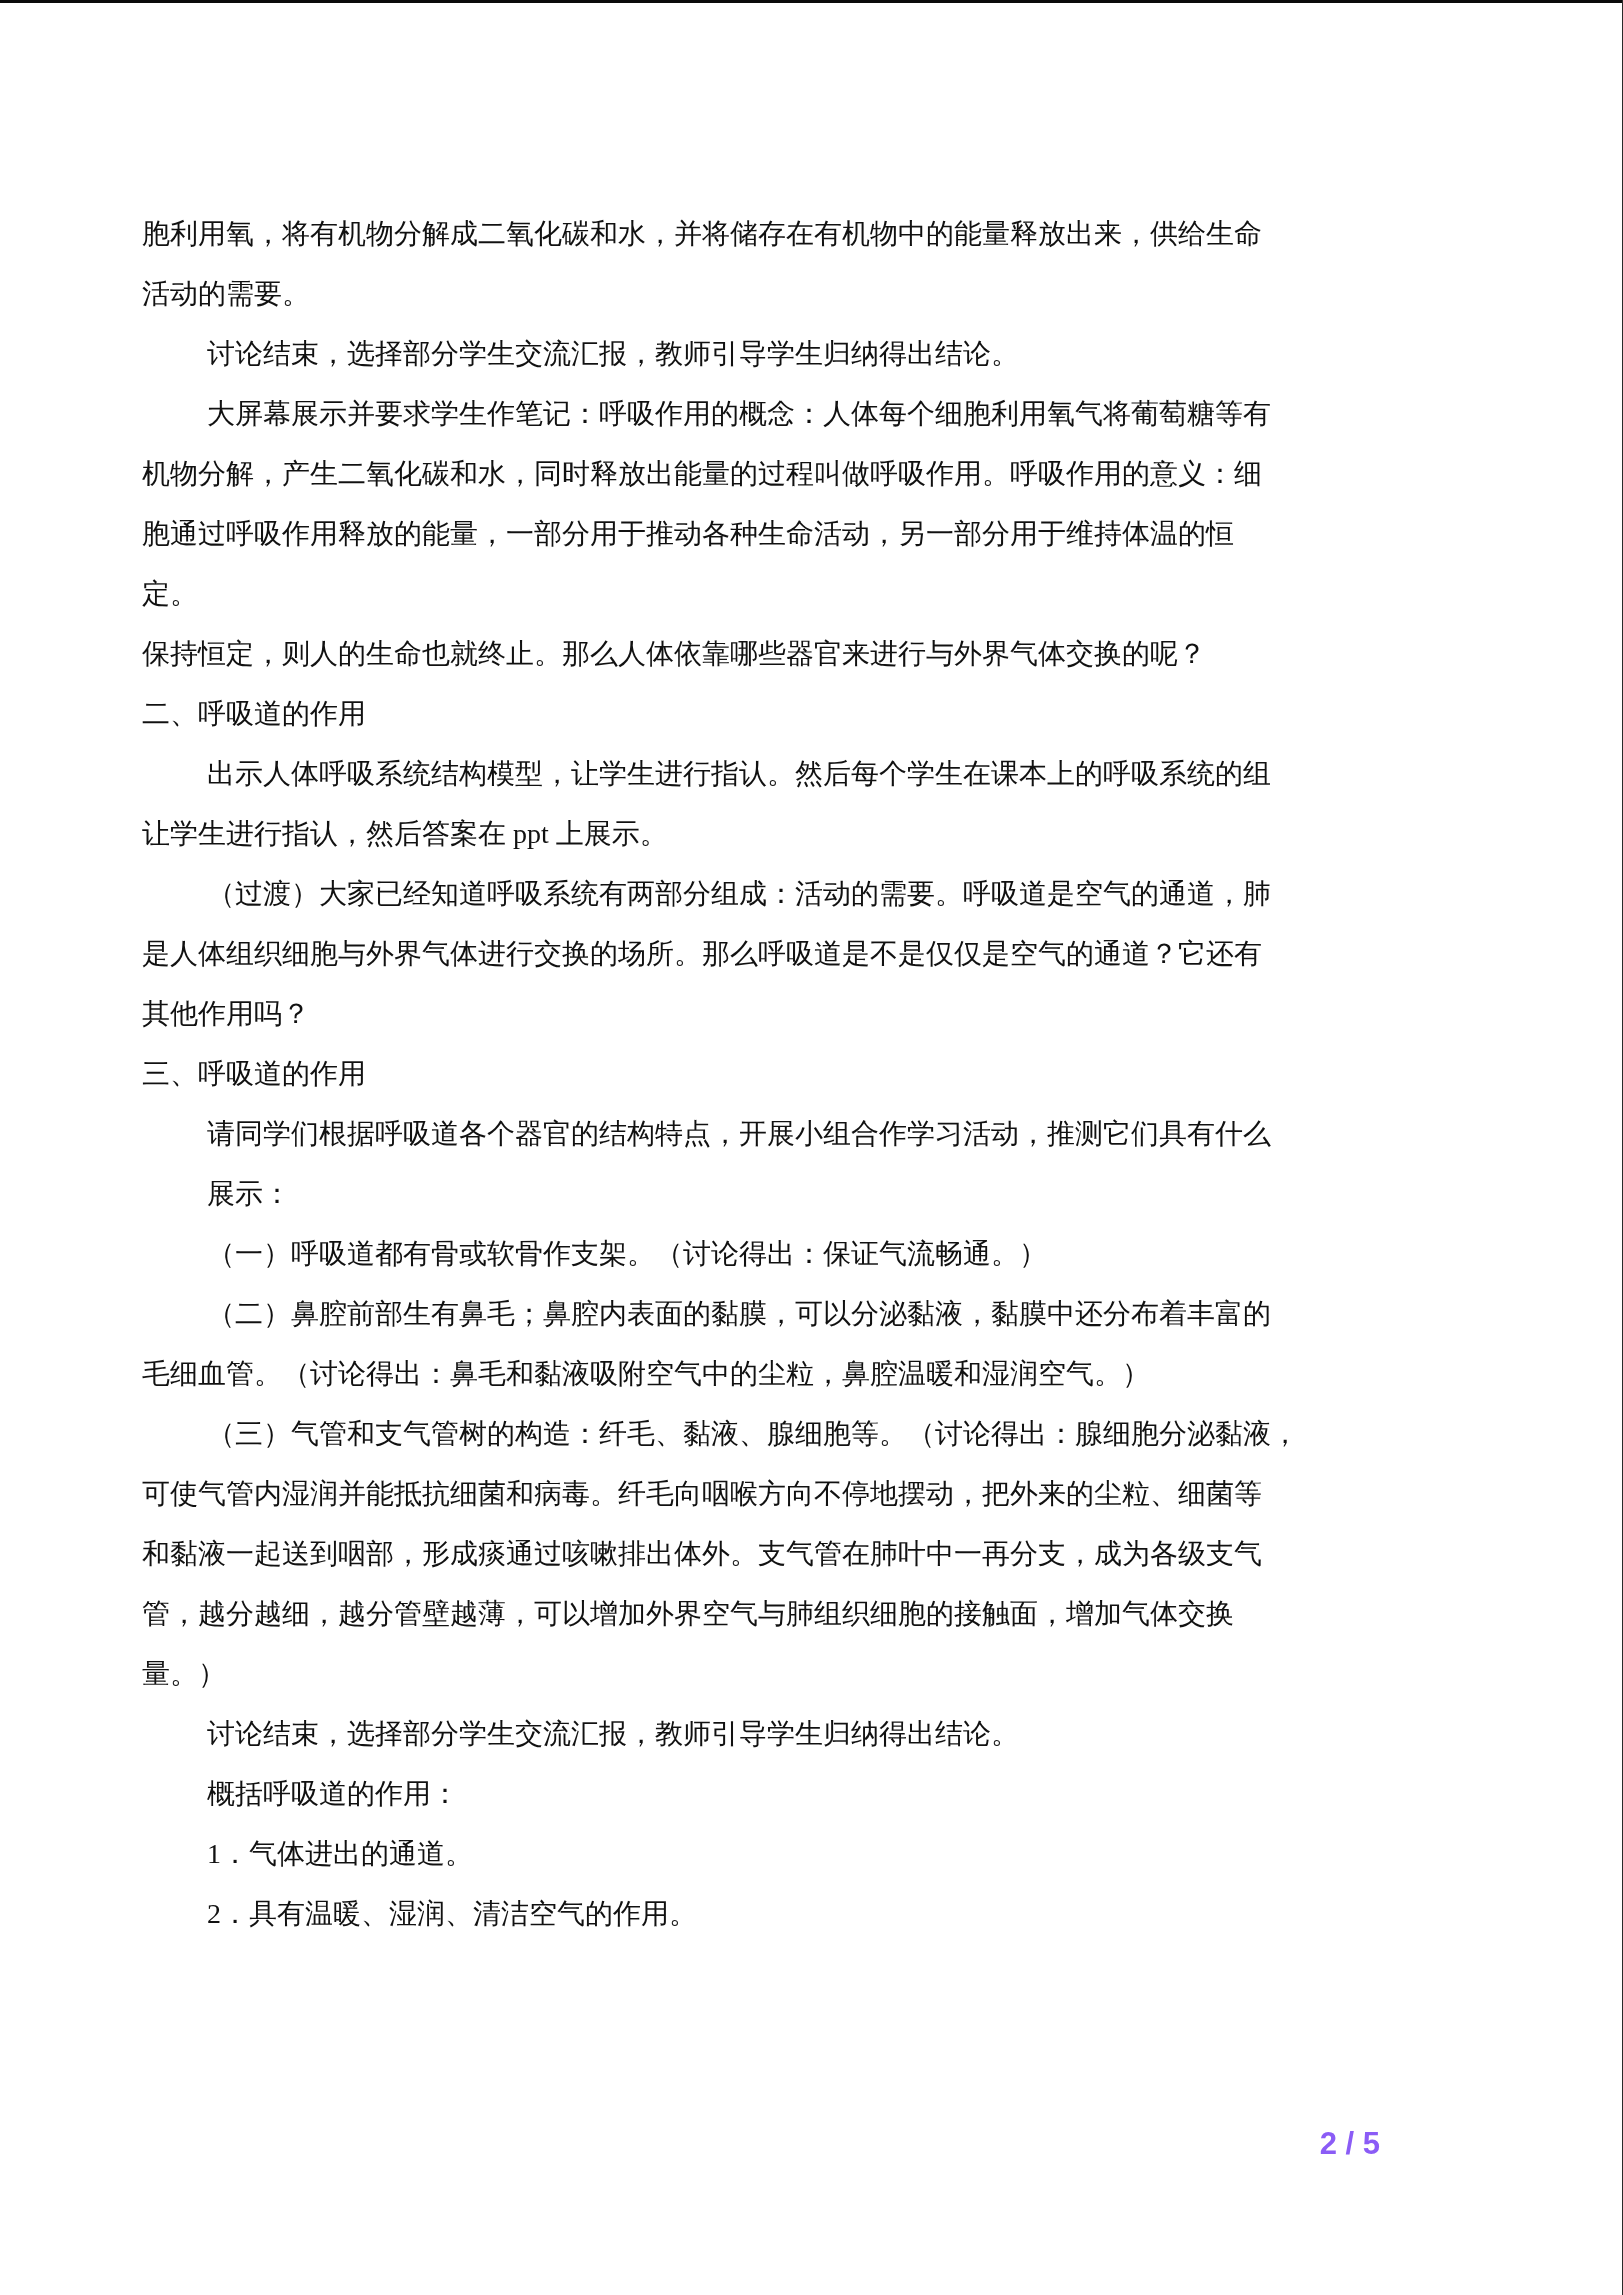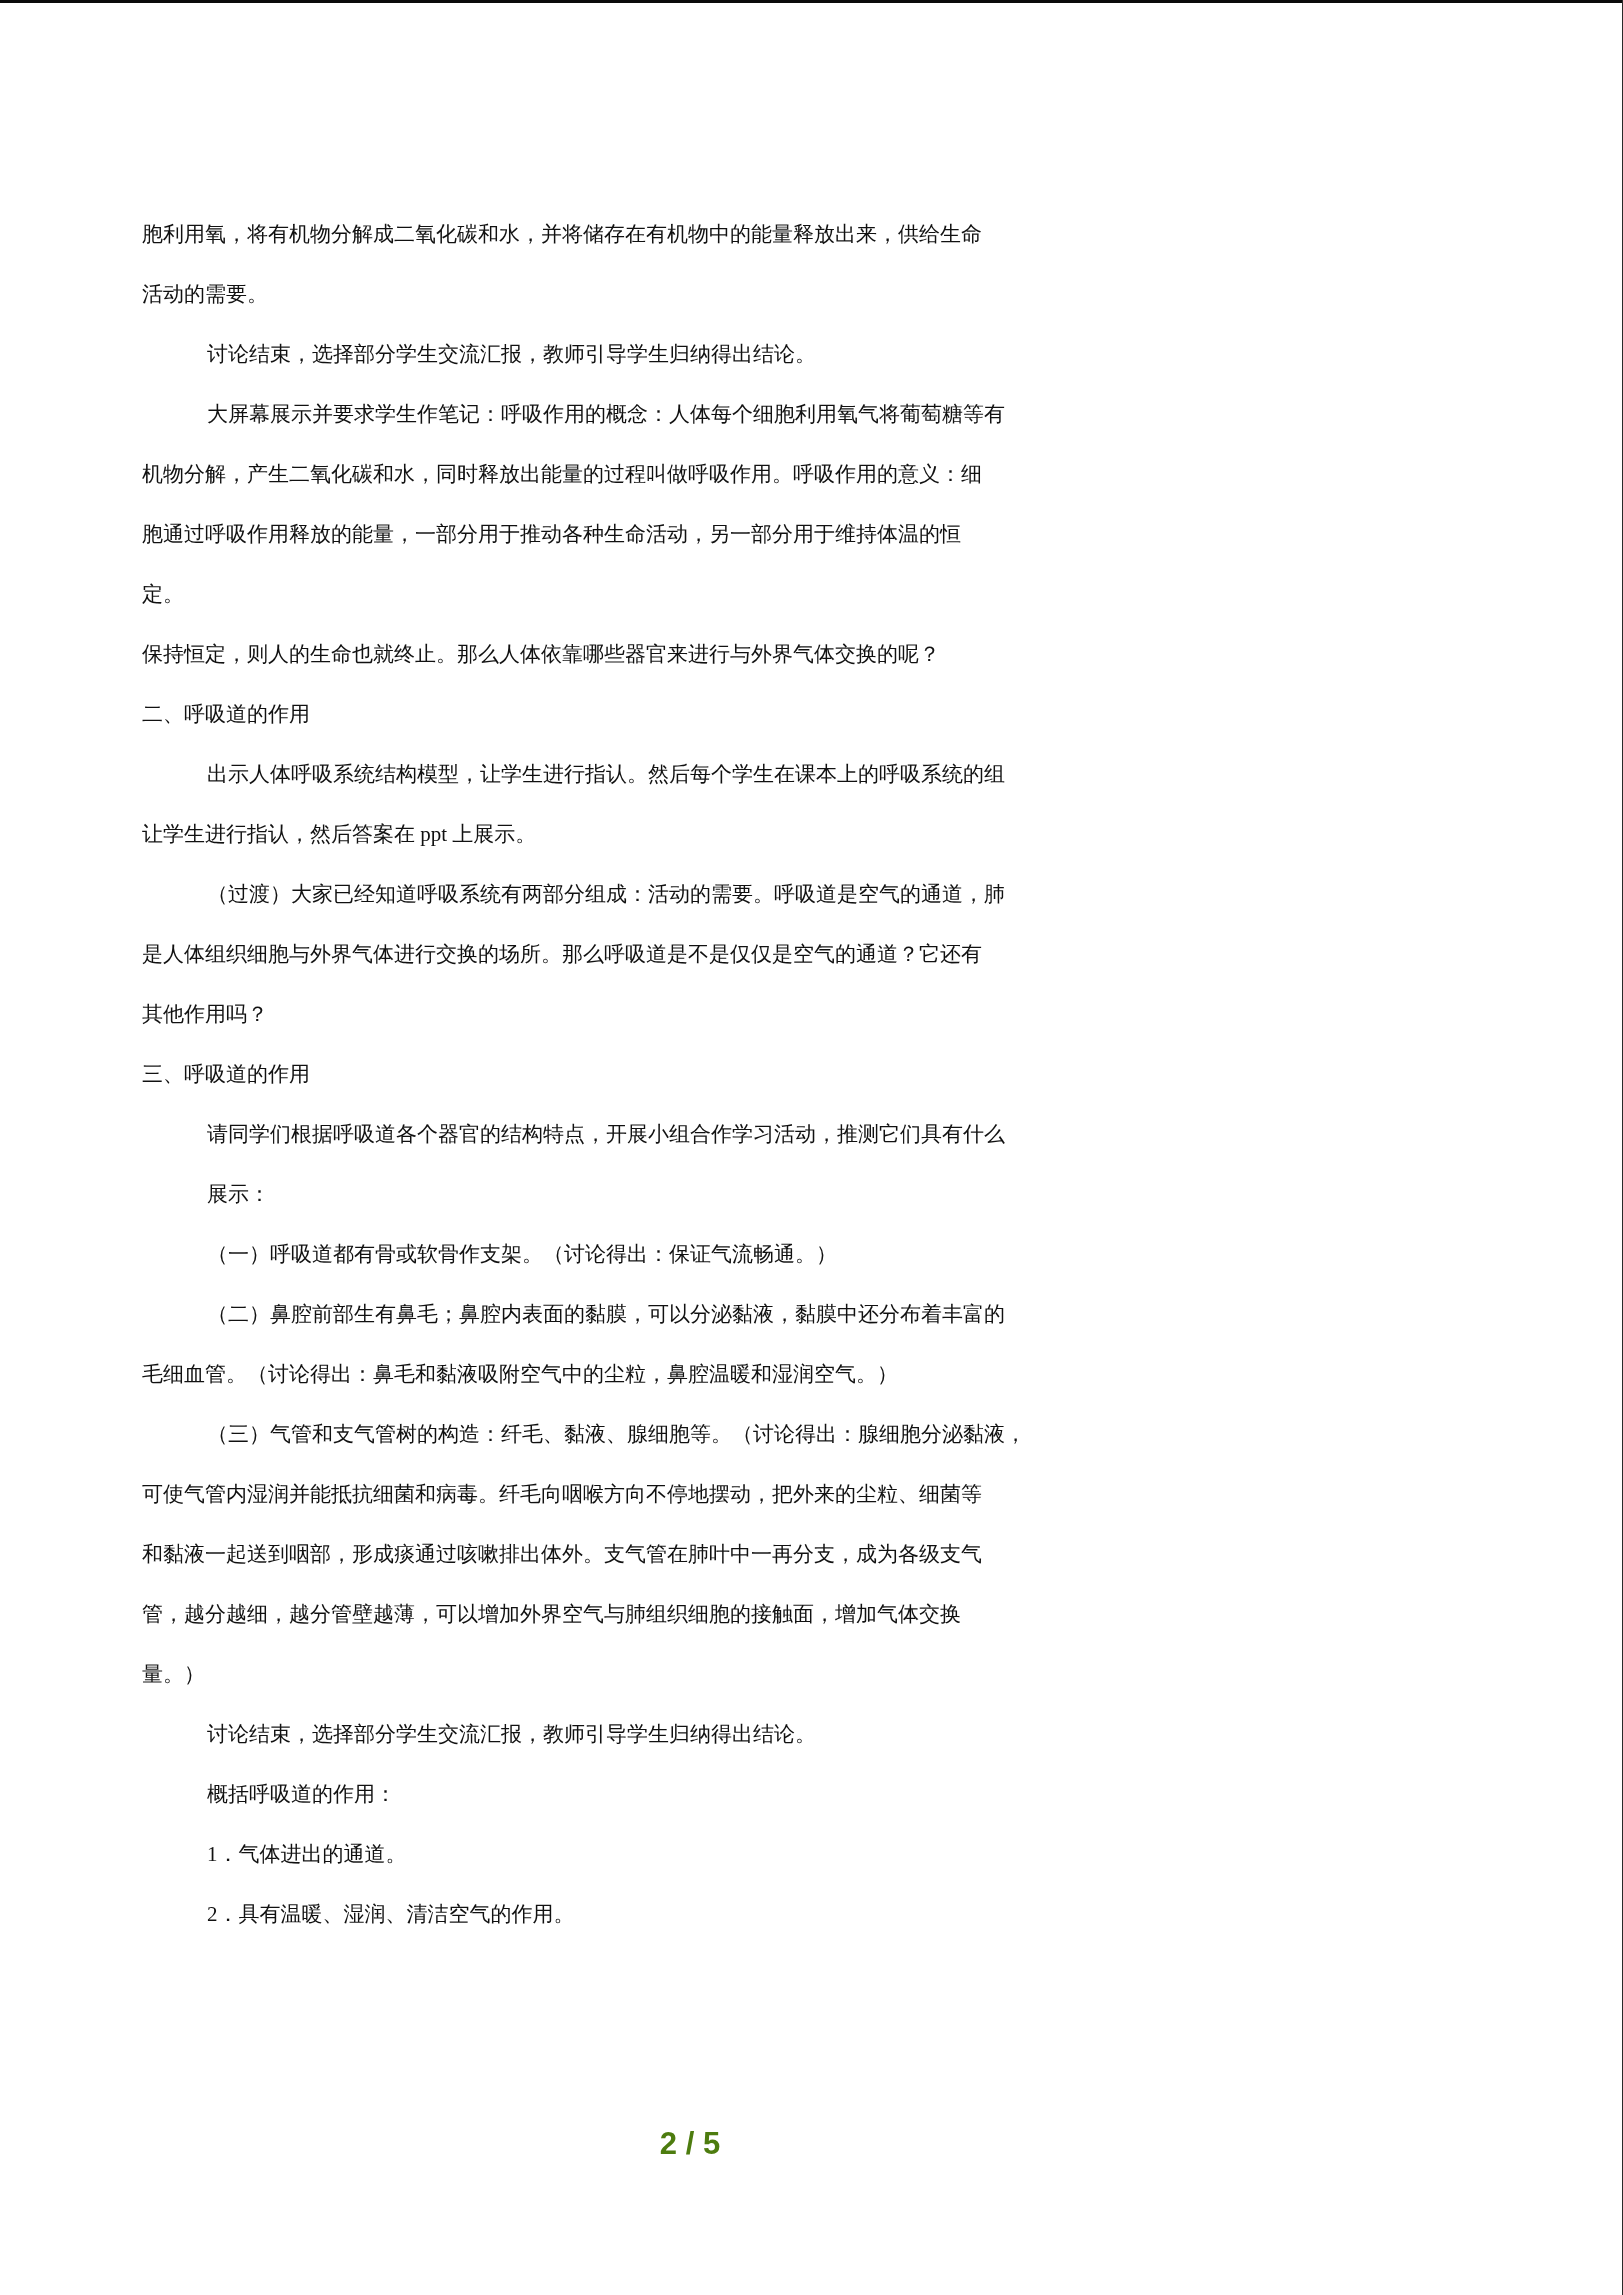--- a/index.html
+++ b/index.html
@@ -25,42 +25,42 @@
     position: absolute;
     top: 0; right: 0;
     width: 1.4px; height: 2295px;
     background: #2a2a2a;
   }
   .doc {
     position: absolute;
     left: 142px;
     top: 204px;
     width: 1418px;
-    font-size: 21px;
+    font-size: 28px;
     line-height: 60px;
     text-align: left;
   }
   .line {
     white-space: nowrap;
     height: 60px;
   }
   .ind {
     text-indent: 65px;
   }
   .footer {
     position: absolute;
     top: 2126px;
     left: 0;
     width: 1380px;
-    text-align: center;
+    text-align: right;
     font-family: "Liberation Sans", "DejaVu Sans", sans-serif;
     font-weight: 700;
     font-size: 31px;
     line-height: 35px;
-    color: #4d7c0f;
+    color: #8b5cf6;
   }
 </style>
 </head>
 <body>
 
 <div class="edge-top"></div>
 <div class="edge-right"></div>
 
 <div class="doc">
   <div class="line">胞利用氧，将有机物分解成二氧化碳和水，并将储存在有机物中的能量释放出来，供给生命</div>

